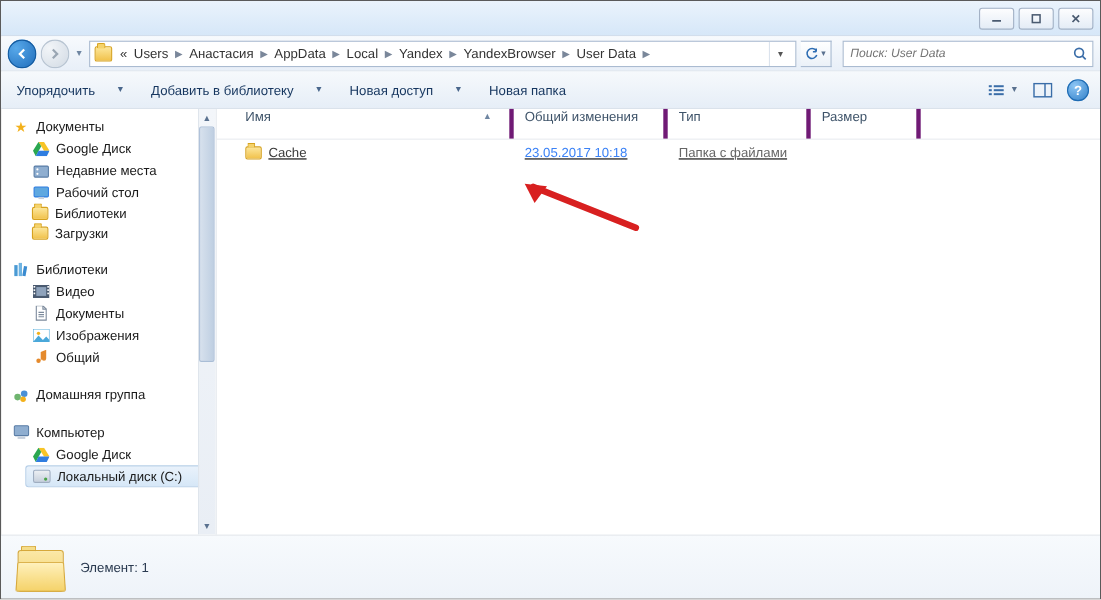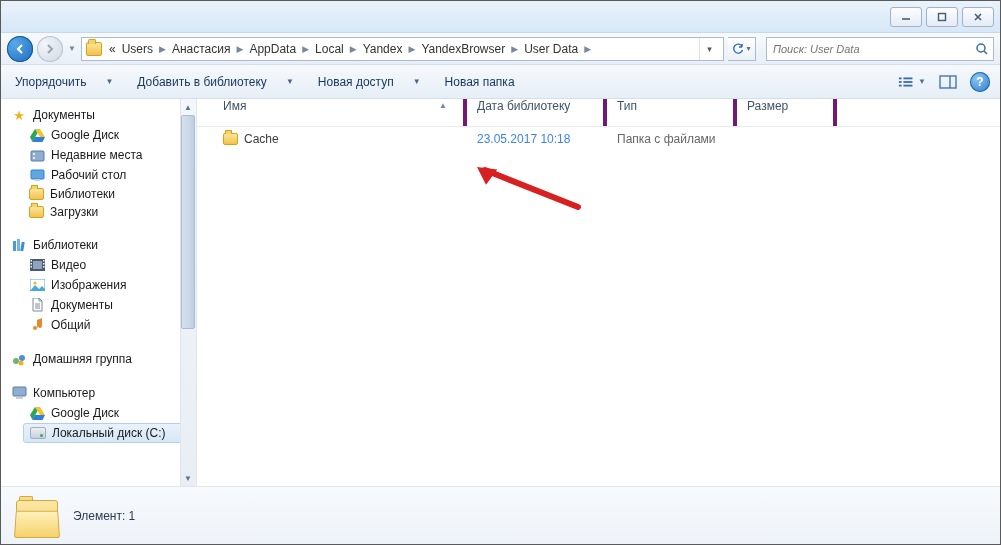--- a/index.html
+++ b/index.html
@@ -62,21 +62,21 @@
 
   
   .content { flex:1; display:flex; flex-direction:column; position:relative; }
   .cols { display:flex; height:28px; border-bottom:1px solid #e8ecf0; align-items:center; padding-left:16px; color:#3e5369; font-size:12px;}
   .col { border-right:4px solid #701a75; height:100%; display:flex; align-items:flex-start; padding:0 10px;}
   .col.name { width:254px;}
   .col.date { width:140px;}
   .col.type { width:130px;}
   .col.size { width:100px;}
   .sort-ind { font-size:8px; color:#6f86a2; margin-left:auto; padding-right:6px; align-self:flex-start; padding-top:2px;}
-  .rows { flex:1; position:relative; }
+  .rows { flex:1; position:relative;text-decoration:underline; }
   .row { display:flex; align-items:center; height:24px; padding-left:16px; color:#3a3a3a; }
   .cell { padding:0 10px; }
   .cell.name { width:254px; display:flex; align-items:center; gap:6px;}
   .cell.date { width:140px; color:#3b82f6;}
   .cell.type { width:130px; color:#666;}
   .cell.size { width:100px; color:#666;}
 
   
   .arrow-annot { position:absolute; left:276px; top:38px; pointer-events:none; }
 
@@ -272,42 +272,42 @@
                 <rect x="0.5" y="4" width="1.5" height="1.5" fill="#fff"></rect>
                 <rect x="0.5" y="7" width="1.5" height="1.5" fill="#fff"></rect>
                 <rect x="13" y="1" width="1.5" height="1.5" fill="#fff"></rect>
                 <rect x="13" y="4" width="1.5" height="1.5" fill="#fff"></rect>
                 <rect x="13" y="7" width="1.5" height="1.5" fill="#fff"></rect>
               </svg>
             </span>
             <span>Видео</span>
           </div>
         <div class="sb-item">
-            <span class="ico img">
-              <svg width="15" height="12" viewBox="0 0 15 12">
-                <rect x="0" y="0" width="15" height="12" fill="#fff" stroke="#4aa8da"></rect>
-                <circle cx="5" cy="4" r="1.5" fill="#f3b11b"></circle>
-                <path d="M0 12 L5 6 L9 10 L12 7 L15 10 V12 Z" fill="#4aa8da"></path>
-              </svg>
-            </span>
-            <span>Изображения</span>
-          </div>
-        <div class="sb-item">
             <span class="ico doc">
               <svg width="13" height="14" viewBox="0 0 13 14">
                 <path d="M2 0 H8 L11 3 V13 H2 Z" fill="#fff" stroke="#7c8a9c"></path>
                 <path d="M8 0 V3 H11" fill="none" stroke="#7c8a9c"></path>
                 <line x1="4" y1="6" x2="9" y2="6" stroke="#7c8a9c"></line>
                 <line x1="4" y1="8" x2="9" y2="8" stroke="#7c8a9c"></line>
                 <line x1="4" y1="10" x2="9" y2="10" stroke="#7c8a9c"></line>
               </svg>
             </span>
             <span>Документы</span>
           </div>
         <div class="sb-item">
+            <span class="ico img">
+              <svg width="15" height="12" viewBox="0 0 15 12">
+                <rect x="0" y="0" width="15" height="12" fill="#fff" stroke="#4aa8da"></rect>
+                <circle cx="5" cy="4" r="1.5" fill="#f3b11b"></circle>
+                <path d="M0 12 L5 6 L9 10 L12 7 L15 10 V12 Z" fill="#4aa8da"></path>
+              </svg>
+            </span>
+            <span>Изображения</span>
+          </div>
+        <div class="sb-item">
             <span class="ico music">
               <svg width="13" height="14" viewBox="0 0 13 14">
                 <path d="M4 12 A2 2 0 1 0 4 8 A2 2 0 0 0 4 12 M6 10 V2 L11 0 V8 A2 2 0 1 1 9 6" fill="#e58a2c"></path>
               </svg>
             </span>
             <span>Общий</span>
           </div>
       </div>
 
       <div class="sb-section">
@@ -350,21 +350,21 @@
       </div>
     </div>
 
     <div class="content">
       <div class="cols">
         <div class="col name">
             <span>Имя</span>
             <span class="sort-ind">▲</span>
           </div>
         <div class="col date">
-            <span>Дата библиотеку</span>
+            <span>Общий изменения</span>
           </div>
         <div class="col type">
             <span>Тип</span>
           </div>
         <div class="col size">
             <span>Размер</span>
           </div>
       </div>
       <div class="rows">
         <div class="row">

